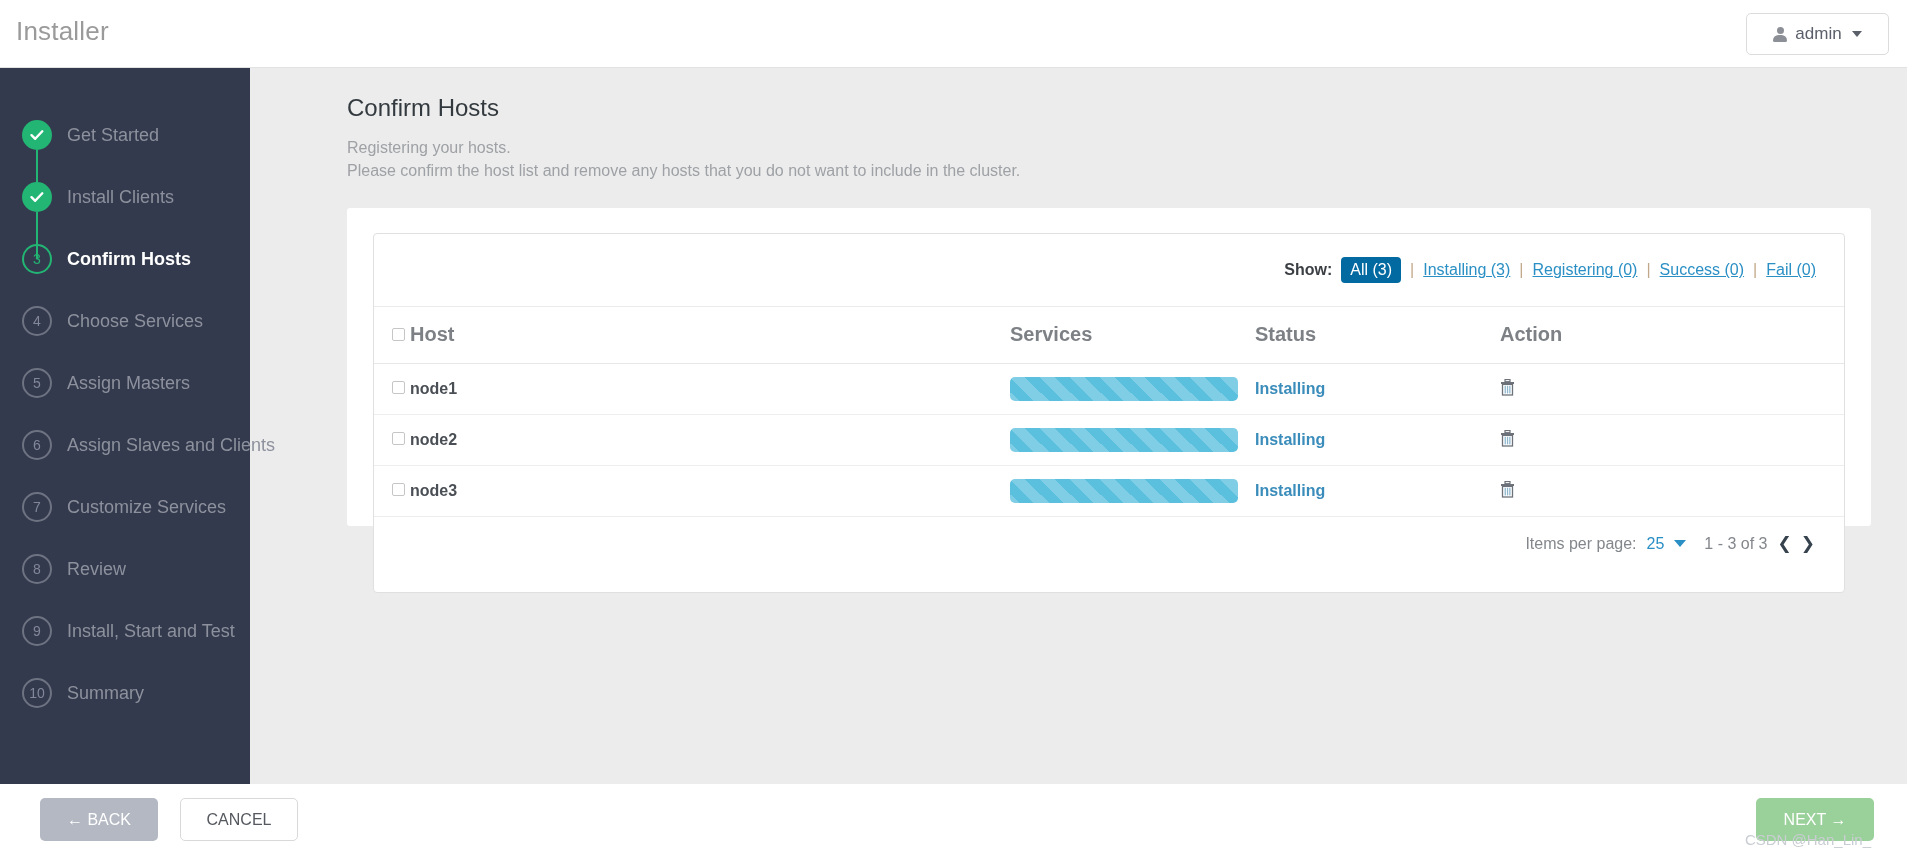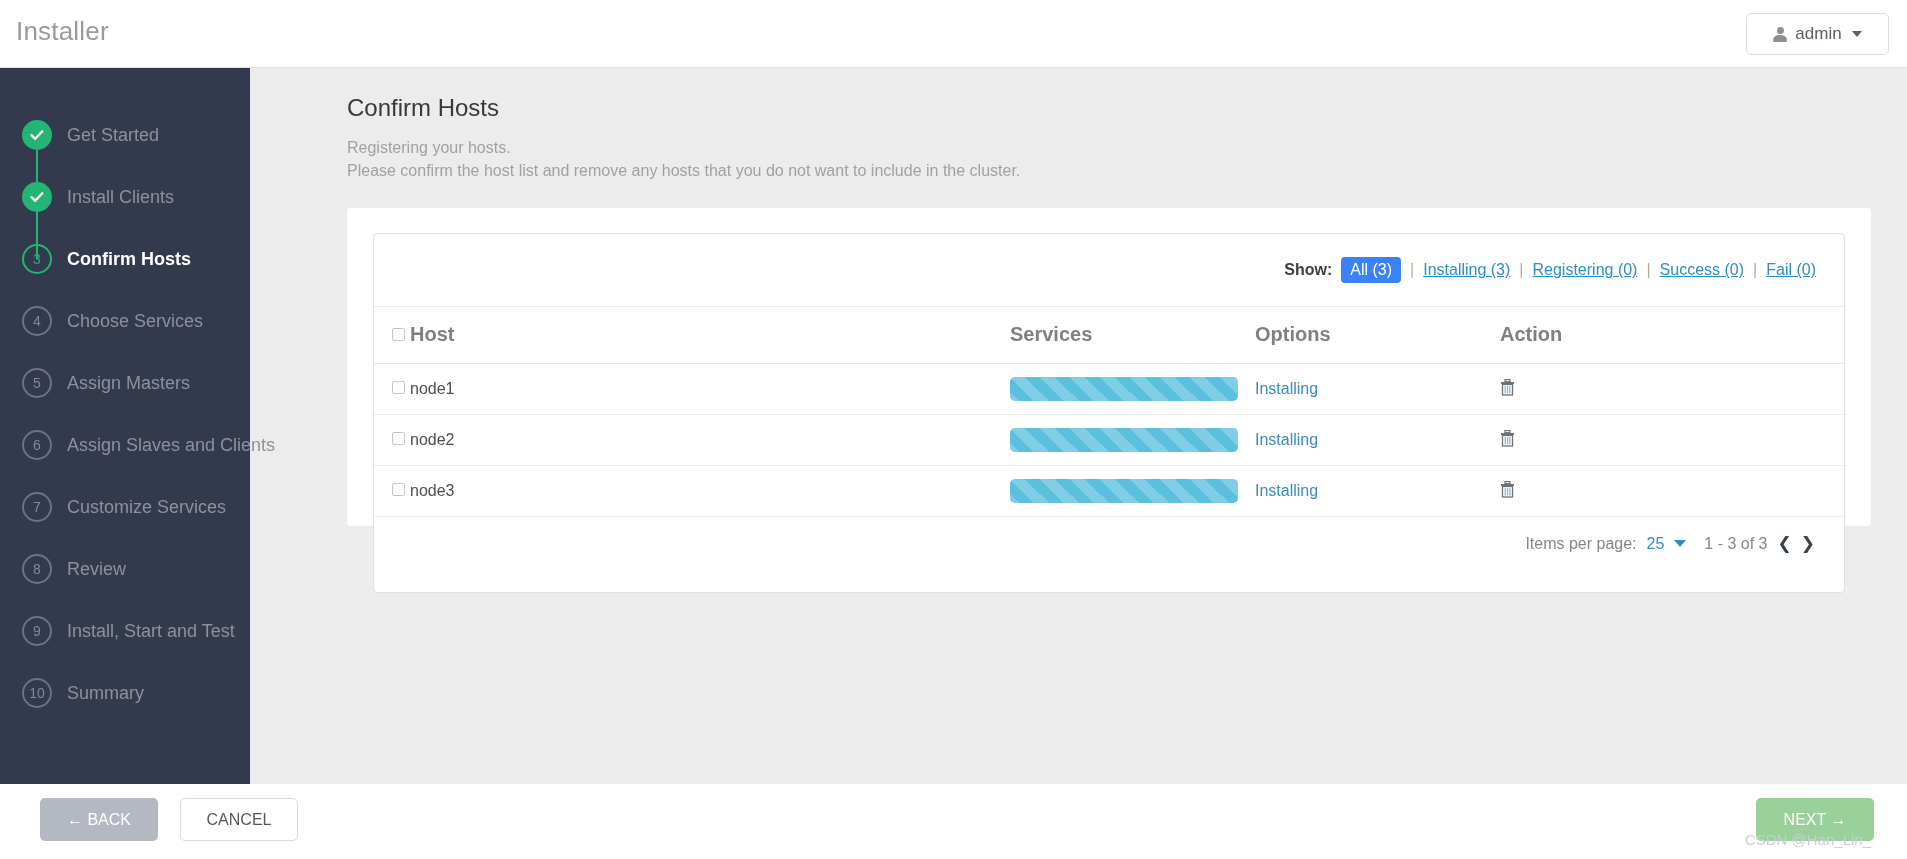--- a/index.html
+++ b/index.html
@@ -104,33 +104,33 @@
   }
   .filters {
     height: 73px;
     display: flex; align-items: center; justify-content: flex-end;
     padding-right: 28px;
     border-bottom: 1px solid #ebebeb;
     font-size: 16px;
   }
   .filters .lbl { color: #3b3f44; font-weight: bold; margin-right: 9px; }
   .chip {
-    background: #3b82f6; color: #ffffff; border-radius: 4px;
+    background: #0369a1; color: #ffffff; border-radius: 4px;
     padding: 4px 9px; cursor: pointer;
   }
   .sep { color: #c2a88a; margin: 0 9px; }
   .flink { color: #2a8fc4; text-decoration: underline; cursor: pointer; }
 
   table { width: 100%; border-collapse: collapse; table-layout: fixed; }
   thead th {
     text-align: left; font-size: 20px; color: #7d8185; font-weight: bold;
     padding: 16px 0 17px 0;
   }
   thead tr { border-bottom: 1px solid #e7e7e7; }
-  tbody tr { border-bottom: 1px solid #eeeeee; }
+  tbody tr { border-bottom: 1px solid #eeeeee; font-weight: bold; }
   tbody td { padding: 13px 0; font-size: 16px; color: #4a4f55; }
   .c-chk { width: 36px; padding-left: 18px !important; }
   .c-host { width: 600px; }
   .c-prog { width: 245px; }
   .c-stat { width: 245px; }
   .c-act  { width: auto; }
 
   .chk {
     width: 13px; height: 13px; border: 1px solid #c6c6c6;
     border-radius: 2px; background: #fff; display: inline-block; cursor: pointer;
@@ -282,21 +282,21 @@
       </div>
 
       <table>
         <thead>
           <tr>
             <th class="c-chk">
               <span class="chk"></span>
             </th>
             <th class="c-host">Host</th>
             <th class="c-prog">Services</th>
-            <th class="c-stat">Options</th>
+            <th class="c-stat">Status</th>
             <th class="c-act">Action</th>
           </tr>
         </thead>
         <tbody id="table-body">
             <tr>
               <td class="c-chk"><span class="chk"></span></td>
               <td class="c-host">node1</td>
               <td class="c-prog">
                 <div class="progress" style="width: 228px;"></div>
               </td>

